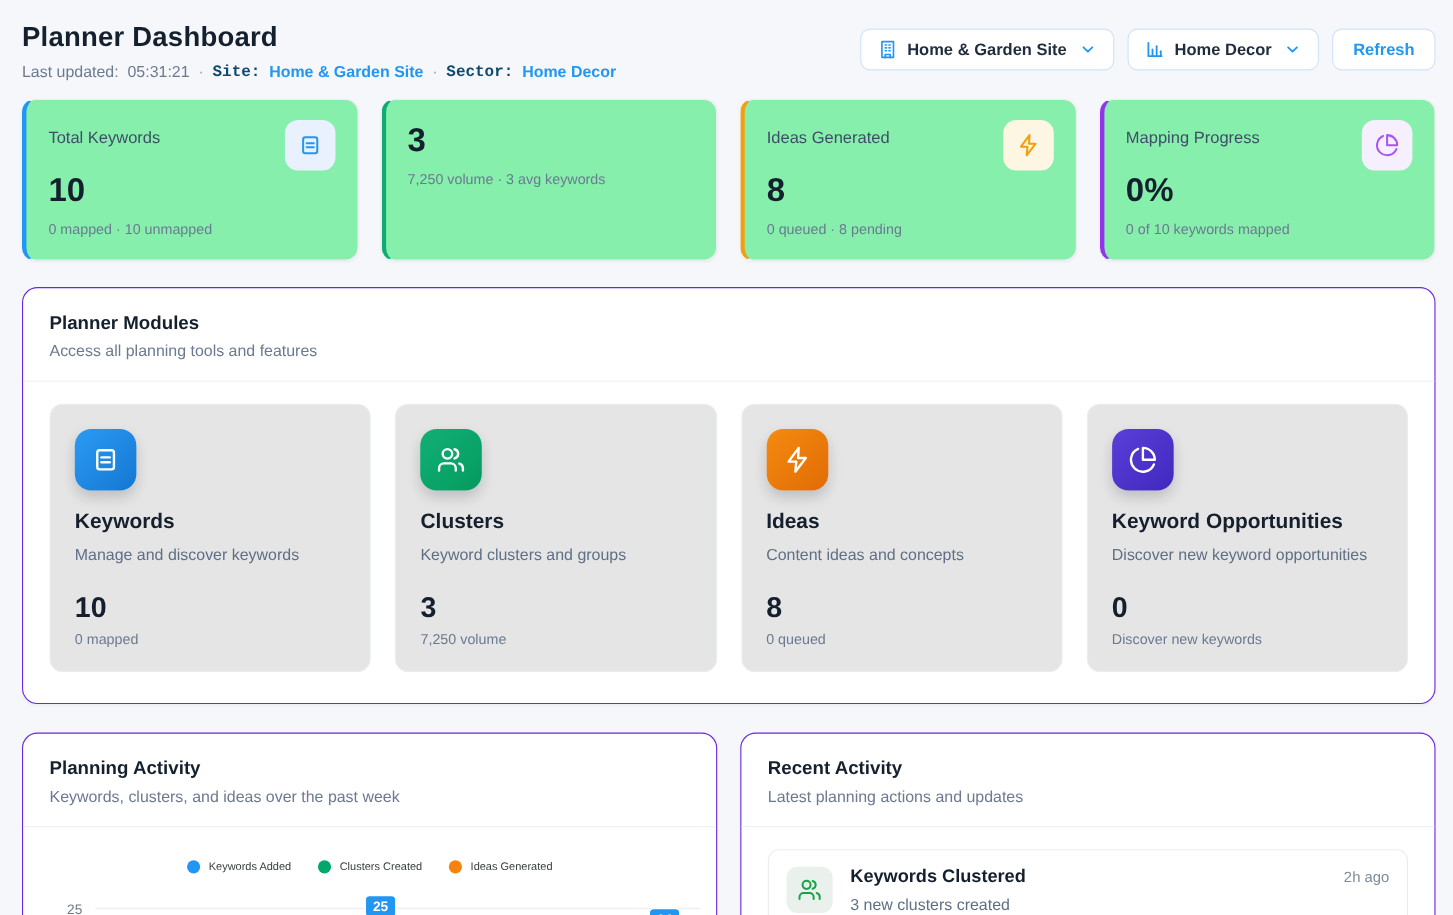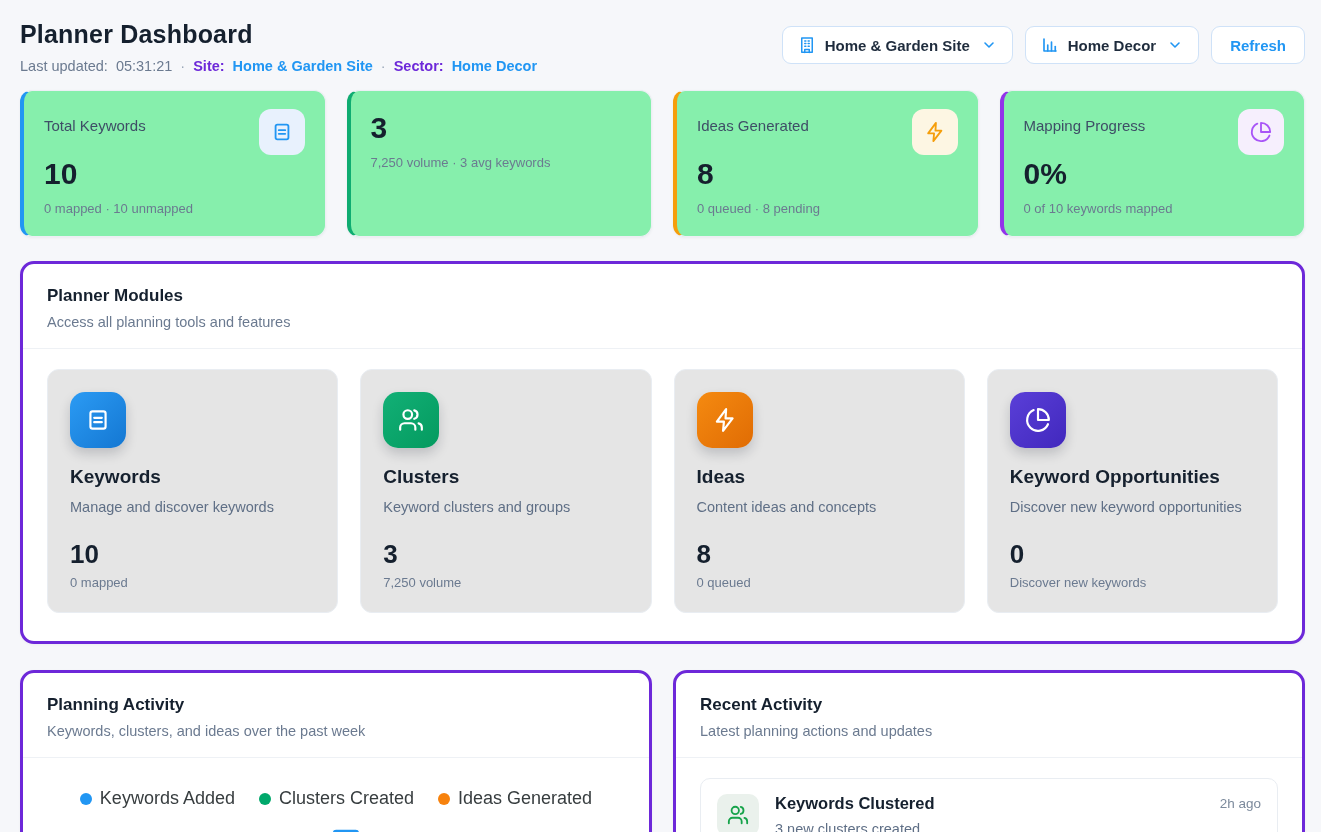--- a/index.html
+++ b/index.html
@@ -9,21 +9,21 @@
     background: #f6f7fa;
     color: #15202e;
   }
   .page { padding: 20px 16px 0 20px; }
 
   
   .topbar { display: flex; justify-content: space-between; align-items: flex-start; margin-bottom: 16px; }
   .page-title { font-size: 25px; font-weight: 800; letter-spacing: .2px; color: #15202e; }
   .meta-line { margin-top: 9px; font-size: 14.5px; color: #6b7a90; display: flex; align-items: center; gap: 8px; }
   .meta-line .sep { color: #9aa7b8; }
-  .meta-strong { color: #6d28d9; font-weight: 700; }
+  .meta-strong { color: #0c4a6e; font-weight: 700; font-family: Liberation Mono, monospace; }
   .meta-link { color: #2196f3; font-weight: 700; cursor: pointer; }
   .topbar-actions { display: flex; gap: 12px; margin-top: 6px; }
   .selector-btn, .refresh-btn {
     height: 38px; background: #fff; border: 1px solid #cfe2f8; border-radius: 9px;
     display: flex; align-items: center; gap: 9px; padding: 0 15px;
     font-size: 15px; font-weight: 700; color: #1f2c3d; cursor: pointer;
     font-family: "Liberation Sans", sans-serif;
   }
   .selector-btn .btn-ic { color: #2196f3; display: flex; }
   .selector-btn .chev { color: #2196f3; display: flex; margin-left: 2px; }
@@ -44,21 +44,21 @@
   .stat-label { font-size: 15px; color: #3e4e66; padding-top: 8px; }
   .icon-tile-sm { width: 46px; height: 46px; border-radius: 12px; display: flex; align-items: center; justify-content: center; }
   .tile-blue-lt   { background: #e8f1fd; color: #2196f3; }
   .tile-green-lt  { background: #e7f8ef; color: #0fac71; }
   .tile-yellow-lt { background: #fdf6e3; color: #f59e0b; }
   .tile-purple-lt { background: #f6effd; color: #a855f7; }
   .stat-value { font-size: 30px; font-weight: 800; color: #15202e; margin-top: 2px; }
   .stat-sub { font-size: 13px; color: #6b7a90; margin-top: 10px; }
 
   
-  .panel { background: #fff; border: 3px solid #6d28d9; border-radius: 14px; box-shadow: 0 1px 3px rgba(16,24,40,.04); }
+  .panel { background: #fff; border: 1px solid #6d28d9; border-radius: 14px; box-shadow: 0 1px 3px rgba(16,24,40,.04); }
   .panel-head { padding: 22px 24px 18px; }
   .panel-title { font-size: 17px; font-weight: 800; color: #15202e; }
   .panel-sub { font-size: 14.5px; color: #6b7a90; margin-top: 8px; }
   .panel-divider { border-top: 1px solid #eef1f5; }
 
   .modules-panel { margin-bottom: 26px; }
   .modules-grid { display: grid; grid-template-columns: repeat(4, 1fr); gap: 22px; padding: 20px 24px 28px; }
   .module-card { border: 1px solid #e9edf2; border-radius: 12px; padding: 22px; background: #e5e5e5; cursor: pointer; }
   .icon-tile-lg {
     width: 56px; height: 56px; border-radius: 15px; color: #fff;
@@ -71,21 +71,21 @@
   .tile-indigo { background: linear-gradient(135deg, #5a3fd8, #4128bd); }
   .module-title { font-size: 19px; font-weight: 800; margin-top: 18px; color: #15202e; }
   .module-desc { font-size: 14.5px; color: #5f6f86; margin-top: 11px; }
   .module-value { font-size: 26px; font-weight: 800; margin-top: 24px; color: #15202e; }
   .module-sub { font-size: 13px; color: #6b7a90; margin-top: 5px; }
 
   
   .bottom-row { display: grid; grid-template-columns: 1fr 1fr; gap: 21px; }
   .chart-block { padding: 14px 0 0; }
   .legend-row { display: flex; justify-content: center; align-items: center; gap: 24px; margin-top: 16px; }
-  .legend-item { display: flex; align-items: center; gap: 8px; font-size: 18px; color: #373d3f; cursor: pointer; }
+  .legend-item { display: flex; align-items: center; gap: 8px; font-size: 10px; color: #373d3f; cursor: pointer; }
   .legend-dot { width: 12px; height: 12px; border-radius: 50%; }
   .dot-blue { background: #2196f3; } .dot-green { background: #00a86b; } .dot-orange { background: #f7820d; }
   .chart-svg { display: block; width: 100%; margin-top: 10px; }
 
   .activity-list { padding: 20px 24px; }
   .activity-item {
     border: 1px solid #e9edf2; border-radius: 10px; padding: 15px 16px;
     display: flex; align-items: flex-start; gap: 16px; background: #fff;
   }
   .activity-ic { width: 42px; height: 42px; border-radius: 10px; background: #eaf1ec; color: #16a34a; display: flex; align-items: center; justify-content: center; flex: none; }

